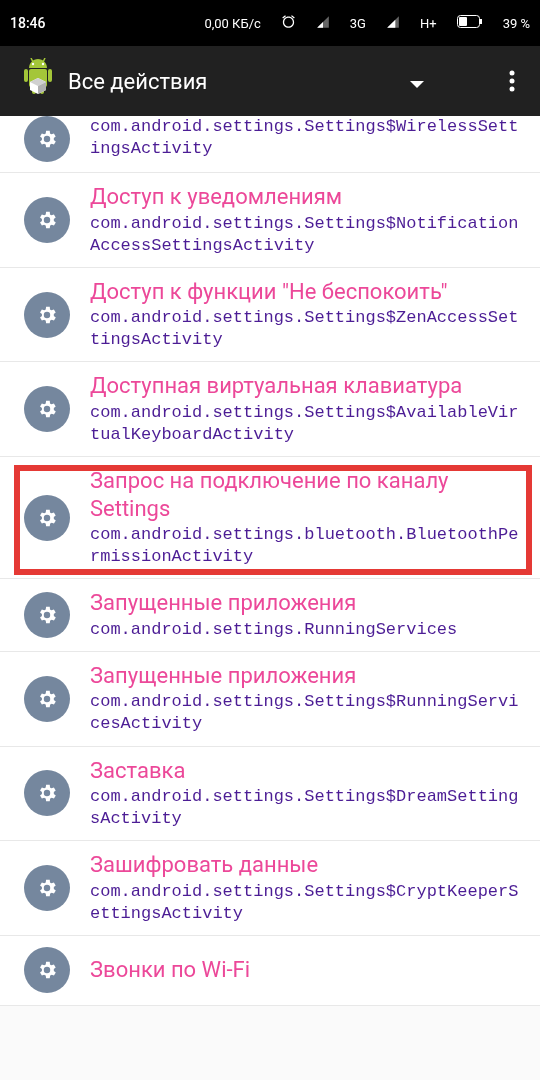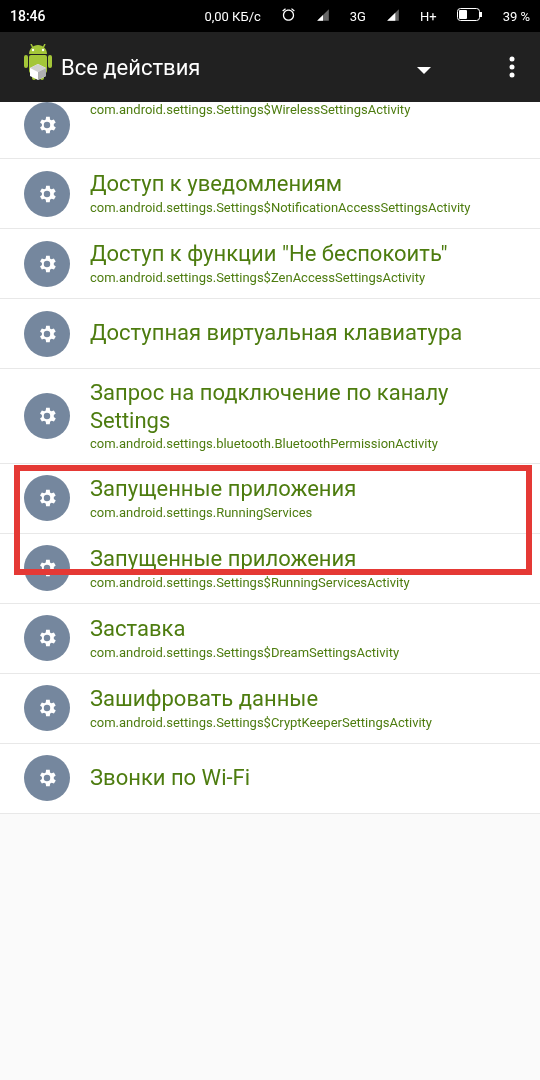--- a/index.html
+++ b/index.html
@@ -5,38 +5,38 @@
     * { margin: 0; padding: 0; box-sizing: border-box; }
     body {
       width: 540px;
       height: 1080px;
       font-family: Roboto, Arial, sans-serif;
       background: #fafafa;
       overflow: hidden;
       position: relative;
     }
     .status-bar {
-      height: 32px;
+      height: 46px;
       background: #000;
       color: #fff;
       display: flex;
       align-items: center;
       justify-content: space-between;
       padding: 8px 10px;
       font-size: 14px;
     }
     .status-left { font-weight: 500; }
     .status-right { display: flex; align-items: center; gap: 20px; font-size: 13px; }
     .app-bar {
       height: 70px;
       background: #212121;
       display: flex;
       align-items: center;
       padding: 0 8px 0 16px;
-      gap: 1px;
+      gap: 8px;
     }
     .android-icon {
       width: 44px;
       height: 44px;
       display: flex;
       align-items: center;
       justify-content: center;
     }
     .dropdown {
       flex: 1;
@@ -73,29 +73,30 @@
       border-radius: 50%;
       background: #75879e;
       display: flex;
       align-items: center;
       justify-content: center;
       flex-shrink: 0;
     }
     .item-text { flex: 1; overflow: hidden; }
     .item-title {
       font-size: 22px;
-      color: #4d7c0f;
+      color: #ec4899;
       line-height: 1.25;
       margin-bottom: 2px;
     }
     .item-subtitle {
-      font-size: 13px;
-      color: #4d7c0f;
+      font-size: 17px;
+      color: #4c1d95;
       line-height: 1.3;
       word-break: break-all;
+      font-family: Liberation Mono, monospace;
     }
     .highlight-box {
       position: absolute;
       border: 6px solid #e53935;
       pointer-events: none;
       z-index: 100;
     }
     .gear-svg { fill: #fff; }
   </style>
 </head>
@@ -212,20 +213,21 @@
   </div>
 
   <div class="list-item">
     <div class="item-icon">
       <svg class="gear-svg" width="22" height="22" viewBox="0 0 24 24">
           <path d="M19.4 13l.1-1-.1-1 2.1-1.6-2-3.5-2.5 1a7 7 0 0 0-1.7-1L15 3h-4l-.4 2.9a7 7 0 0 0-1.7 1l-2.5-1-2 3.5L6.5 11l-.1 1 .1 1-2.1 1.6 2 3.5 2.5-1a7 7 0 0 0 1.7 1L11 21h4l.4-2.9a7 7 0 0 0 1.7-1l2.5 1 2-3.5L19.4 13zM12 15.5A3.5 3.5 0 1 1 12 8.5a3.5 3.5 0 0 1 0 7z"></path>
         </svg>
     </div>
     <div class="item-text">
       <div class="item-title">Доступная виртуальная клавиатура</div>
+      <div class="item-subtitle">com.android.settings.Settings$AvailableVirtualKeyboardActivity</div>
     </div>
   </div>
 
 
   <div class="list-item">
     <div class="item-icon">
       <svg class="gear-svg" width="22" height="22" viewBox="0 0 24 24">
           <path d="M19.4 13l.1-1-.1-1 2.1-1.6-2-3.5-2.5 1a7 7 0 0 0-1.7-1L15 3h-4l-.4 2.9a7 7 0 0 0-1.7 1l-2.5-1-2 3.5L6.5 11l-.1 1 .1 1-2.1 1.6 2 3.5 2.5-1a7 7 0 0 0 1.7 1L11 21h4l.4-2.9a7 7 0 0 0 1.7-1l2.5 1 2-3.5L19.4 13zM12 15.5A3.5 3.5 0 1 1 12 8.5a3.5 3.5 0 0 1 0 7z"></path>
         </svg>
     </div>

